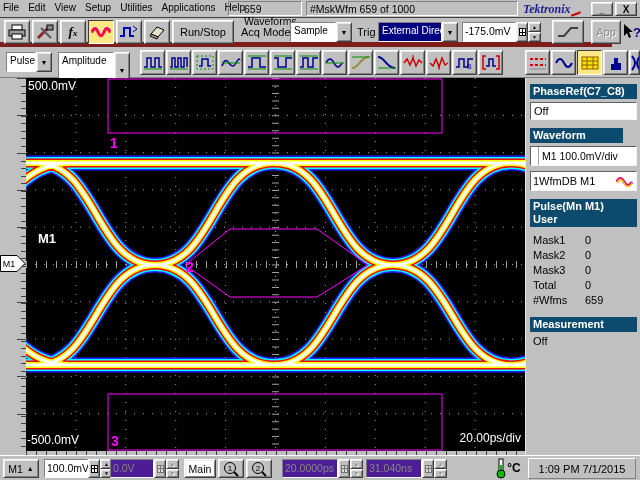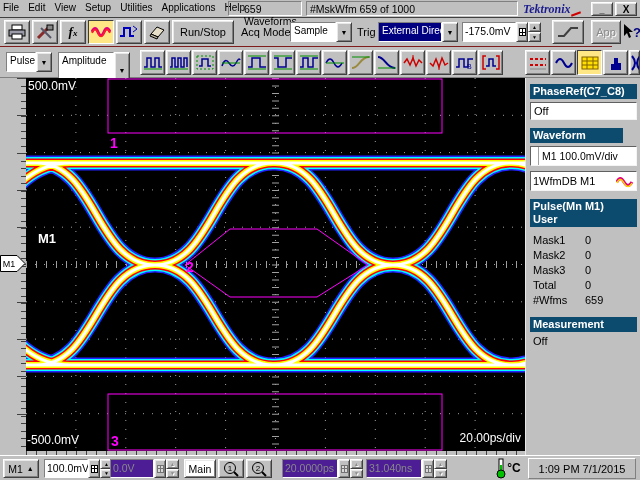--- a/index.html
+++ b/index.html
@@ -43,21 +43,21 @@
   <div class="abs" style="left:228px;top:1px;width:74px;height:15px;border:1px solid;border-color:#808080 #fff #fff #808080;padding:1px 15px;font-size:10.5px">659 Waveforms</div>
   <div class="abs" style="left:306px;top:1px;width:212px;height:15px;border:1px solid;border-color:#808080 #fff #fff #808080;padding:1px 3px;font-size:10.5px">#MskWfm  659 of 1000</div>
   <div class="abs" style="left:523px;top:2px;width:62px;height:14px">
     <span style="color:#1c1c8f;font-weight:bold;font-style:italic;font-size:12px;font-family:'Liberation Serif',serif">Tektronix</span>
     <div class="abs" style="left:48px;top:11px;width:10px;height:2px;background:#d00000;transform:rotate(-20deg)"></div>
   </div>
   <div class="abs raised tbtn" style="left:591px;top:2px;width:22px;height:14px;font-weight:bold;font-size:9px;align-items:flex-end">_</div>
   <div class="abs raised tbtn" style="left:615px;top:2px;width:22px;height:14px;font-weight:bold;font-size:10px">X</div>
 </div>
 
-<div class="abs" style="left:0;top:18px;width:612px;height:29px;border-bottom:1px solid #7f1d1d">
+<div class="abs" style="left:0;top:18px;width:612px;height:29px;border-bottom:5px solid #7f1d1d">
   <div class="abs raised tbtn" style="left:4px;top:2px;width:26px;height:24px">
     <svg width="18" height="16">
         <rect x="4" y="1" width="10" height="5" fill="#fff" stroke="#000"></rect>
         <rect x="1" y="6" width="16" height="6" fill="#9a9aa8" stroke="#000"></rect>
         <rect x="4" y="10" width="10" height="5" fill="#fff" stroke="#000"></rect>
       </svg>
   </div>
   <div class="abs raised tbtn" style="left:32px;top:2px;width:26px;height:24px">
     <svg width="18" height="16">
         <line x1="2" y1="14" x2="13" y2="3" stroke="#8a2b2b" stroke-width="3"></line>

